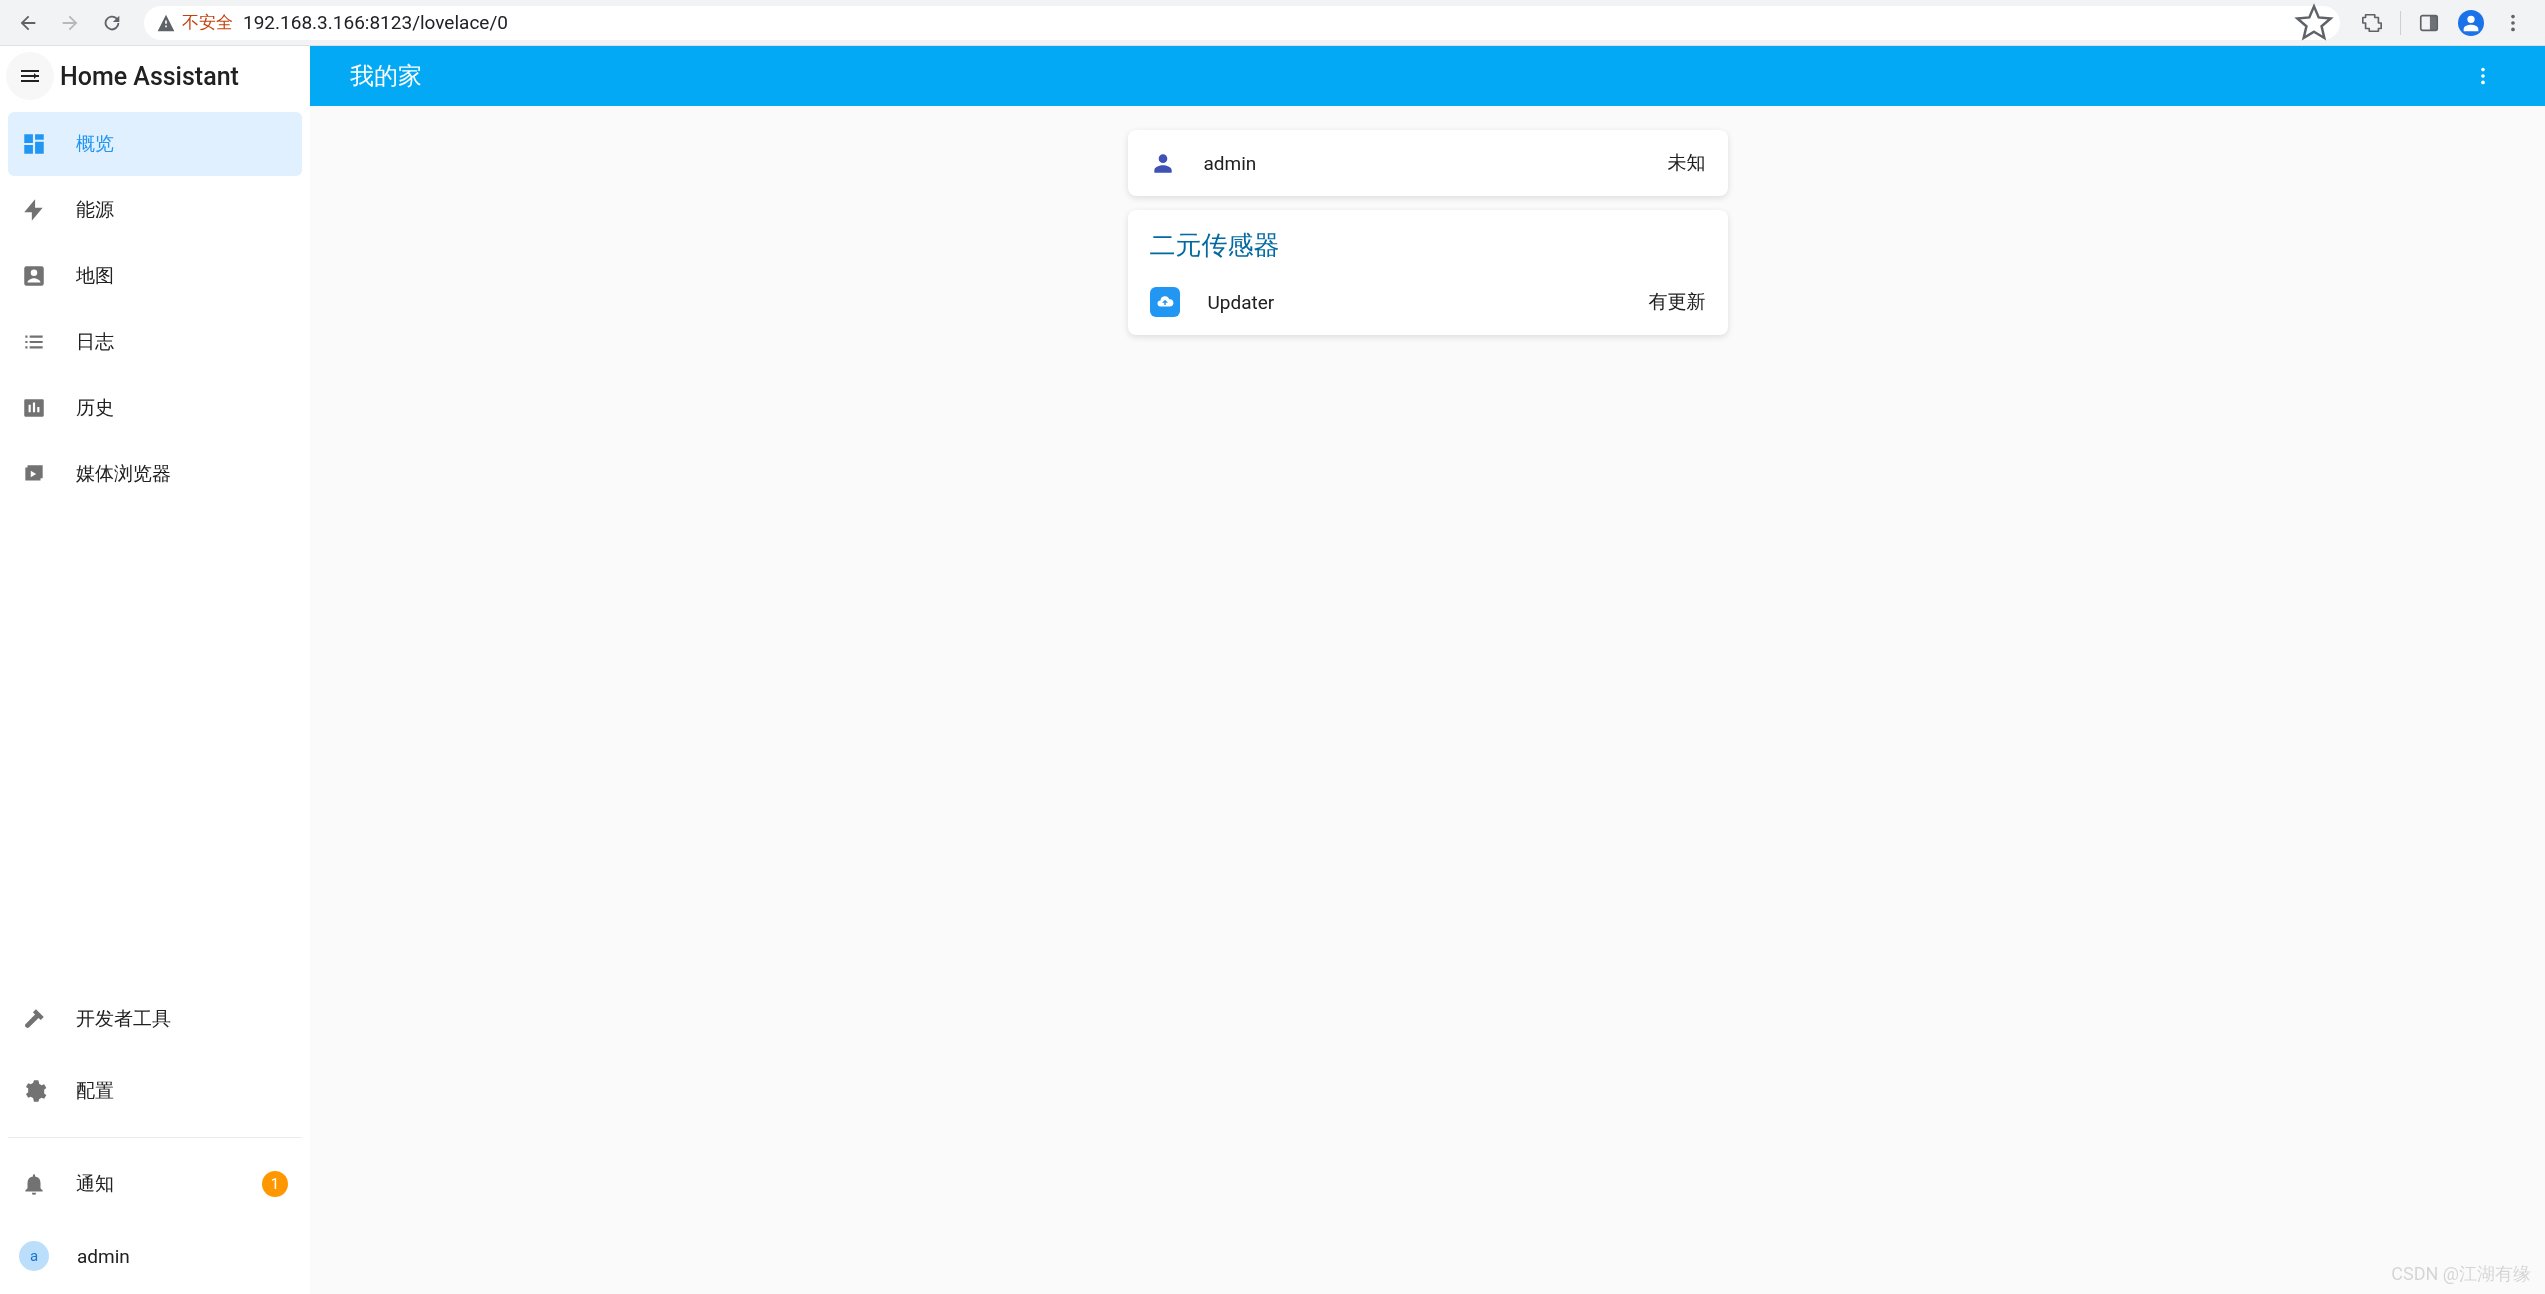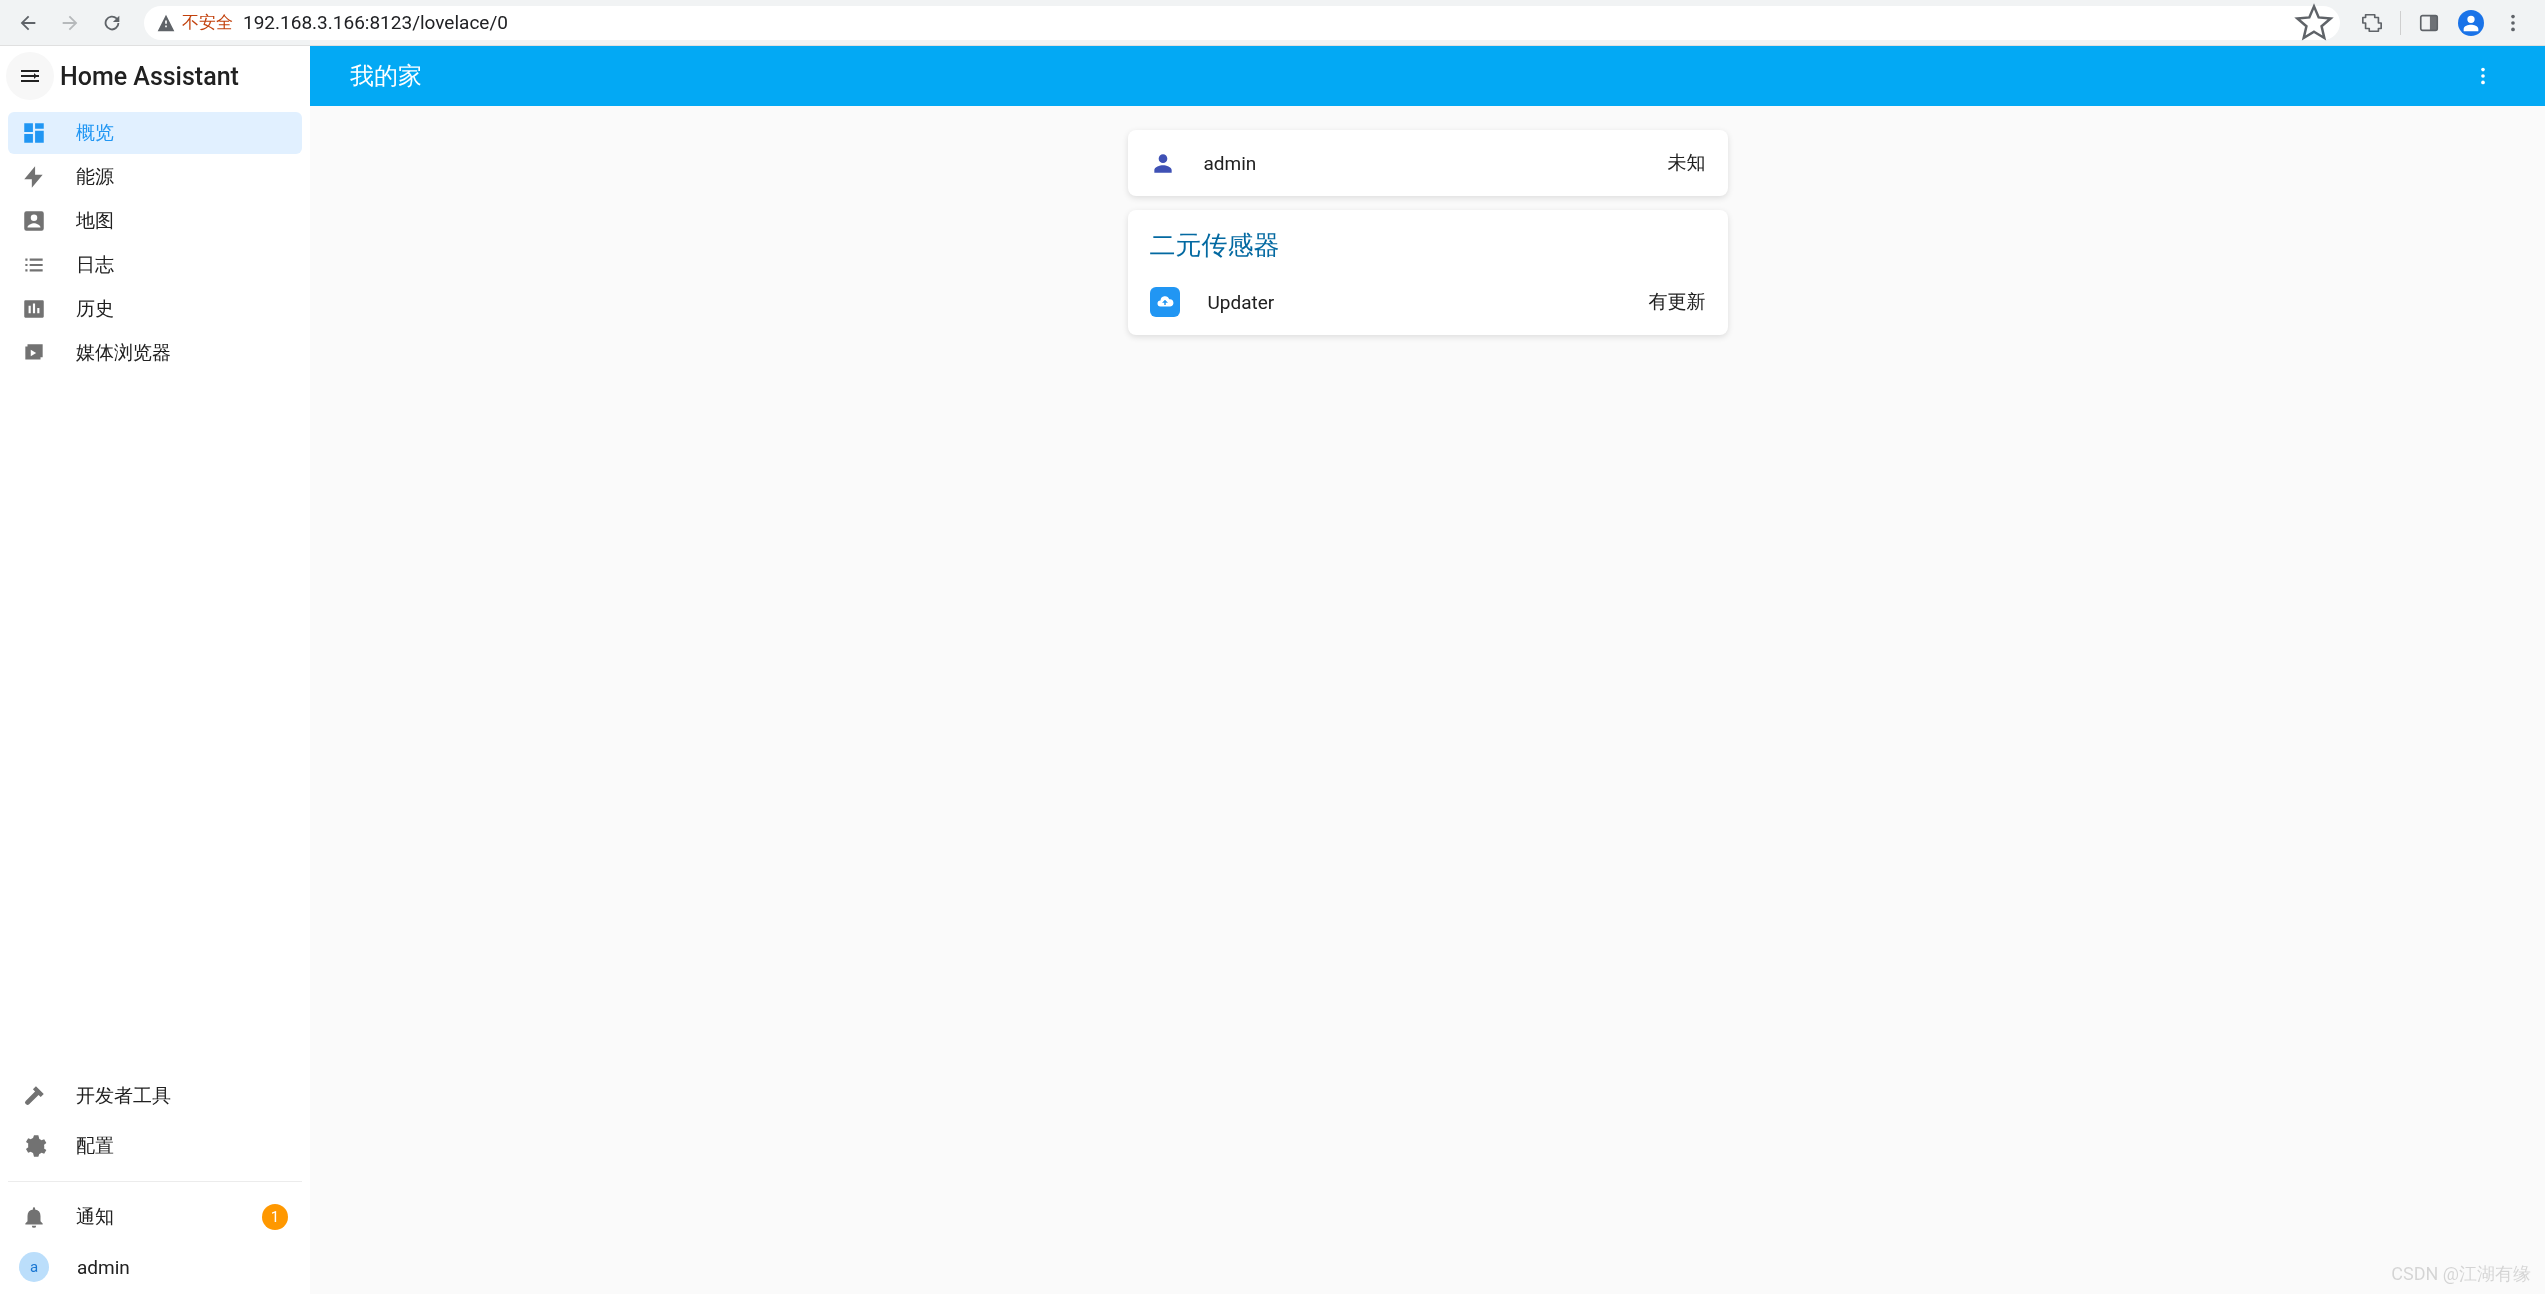--- a/index.html
+++ b/index.html
@@ -35,21 +35,21 @@
   
   .app { flex:1; display:flex; min-height:0; }
 
   
   .sidebar { width: 310px; flex: 0 0 310px; display:flex; flex-direction:column; background:#fff; border-right: 0px solid #e0e0e0;}
   .sb-header { height: 60px; display:flex; align-items:center; padding-left: 6px; }
   .sb-menu-btn { width: 48px; height:48px; border-radius:50%; display:flex; align-items:center; justify-content:center; background:#f7f7f7; margin-right: 6px; cursor:pointer;}
   .sb-menu-btn svg { width:24px; height:24px; fill:#212121; }
   .sb-title { font-size: 25px; font-weight: 500; color:#212121; }
   .sb-nav { padding: 6px 8px; display:flex; flex-direction:column; gap:2px; }
-  .sb-item { height: 42px; border-radius: 6px; display:flex; align-items:center; padding: 0 12px; gap: 28px; font-size:19px; color:#212121; cursor:pointer; }
+  .sb-item { height: 64px; border-radius: 6px; display:flex; align-items:center; padding: 0 12px; gap: 28px; font-size:19px; color:#212121; cursor:pointer; }
   .sb-item .ic { width:28px; display:flex; justify-content:center; }
   .sb-item .ic svg { width:26px; height:26px; fill:#727272; }
   .sb-item.active { background:#e1f0ff; color:#2196f3; }
   .sb-item.active .ic svg { fill:#2196f3; }
   .sb-spacer { flex:1; }
   .sb-footer { display:flex; flex-direction:column; gap:8px; padding: 6px 8px; }
   .sb-divider { height:1px; background:#ececec; margin: 6px 0; }
   .sb-notif { position:relative;text-align:center; }
   .sb-badge { position:absolute; right:14px; top:50%; transform:translateY(-50%); width:26px; height:26px; border-radius:50%; background:#ff9800; color:#fff; font-size:15px; display:flex; align-items:center; justify-content:center; }
   .sb-user .avatar { width:30px; height:30px; border-radius:50%; background:#bbdefb; color:#1976d2; font-size:15px; display:flex; align-items:center; justify-content:center; margin-left:-1px; }

